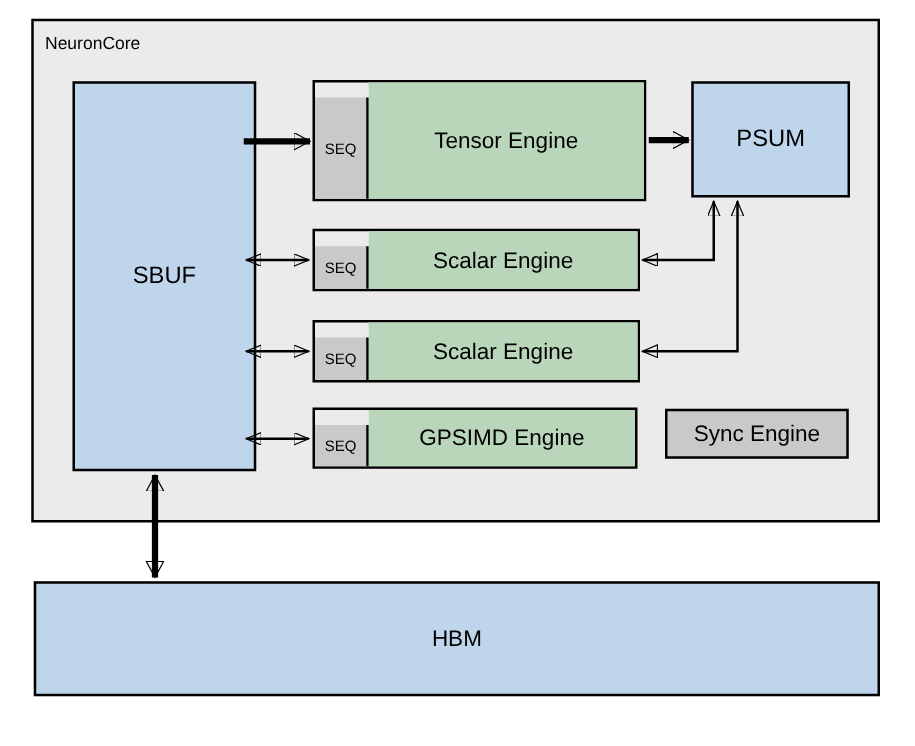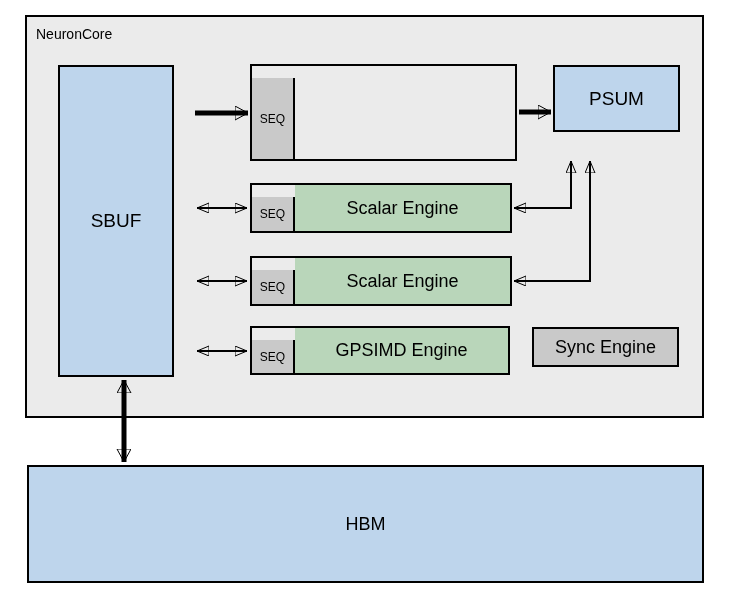--- a/index.html
+++ b/index.html
@@ -29,31 +29,31 @@
     background: var(--container-fill, #ebebeb);
     display: block;
   }
   #neuroncore-label {
     position: absolute;
     left: 9px; top: 9px;
     font-size: 14px;
     color: #000000;
   }
   #sbuf {
-    left: 58px; top: 65px; width: 116px; height: 312px;
+    left: 58px; top: 65px; width: 147px; height: 312px;
     background: var(--memory-fill, #bed5ec);
     font-size: 19px;
   }
   #psum {
-    left: 553px; top: 65px; width: 127px; height: 67px;
+    left: 553px; top: 65px; width: 127px; height: 93px;
     background: var(--memory-fill, #bed5ec);
     font-size: 19px;
   }
   #hbm {
-    left: 27px; top: 465px; width: 677px; height: 118px;
+    left: 27px; top: 465px; width: 677px; height: 92px;
     background: var(--memory-fill, #bed5ec);
     font-size: 18px;
   }
   #sync-engine {
     left: 532px; top: 327px; width: 147px; height: 40px;
     background: var(--gray-fill, #c9c9c9);
     font-size: 18px;
   }
   .engine-row {
     position: absolute;
@@ -107,20 +107,21 @@
   <div class="box" id="neuroncore">
     <span id="neuroncore-label">NeuronCore</span>
   </div>
 
   <div class="box" id="sbuf">
     <span>SBUF</span>
   </div>
 
   <div class="engine-row" id="row-tensor">
     <div class="seq">SEQ</div>
+    <div class="engine-name">Tensor Engine</div>
   </div>
 
   <div class="engine-row" id="row-vector">
     <div class="seq">SEQ</div>
     <div class="engine-name">Scalar Engine</div>
   </div>
 
   <div class="engine-row" id="row-scalar">
     <div class="seq">SEQ</div>
     <div class="engine-name">Scalar Engine</div>

